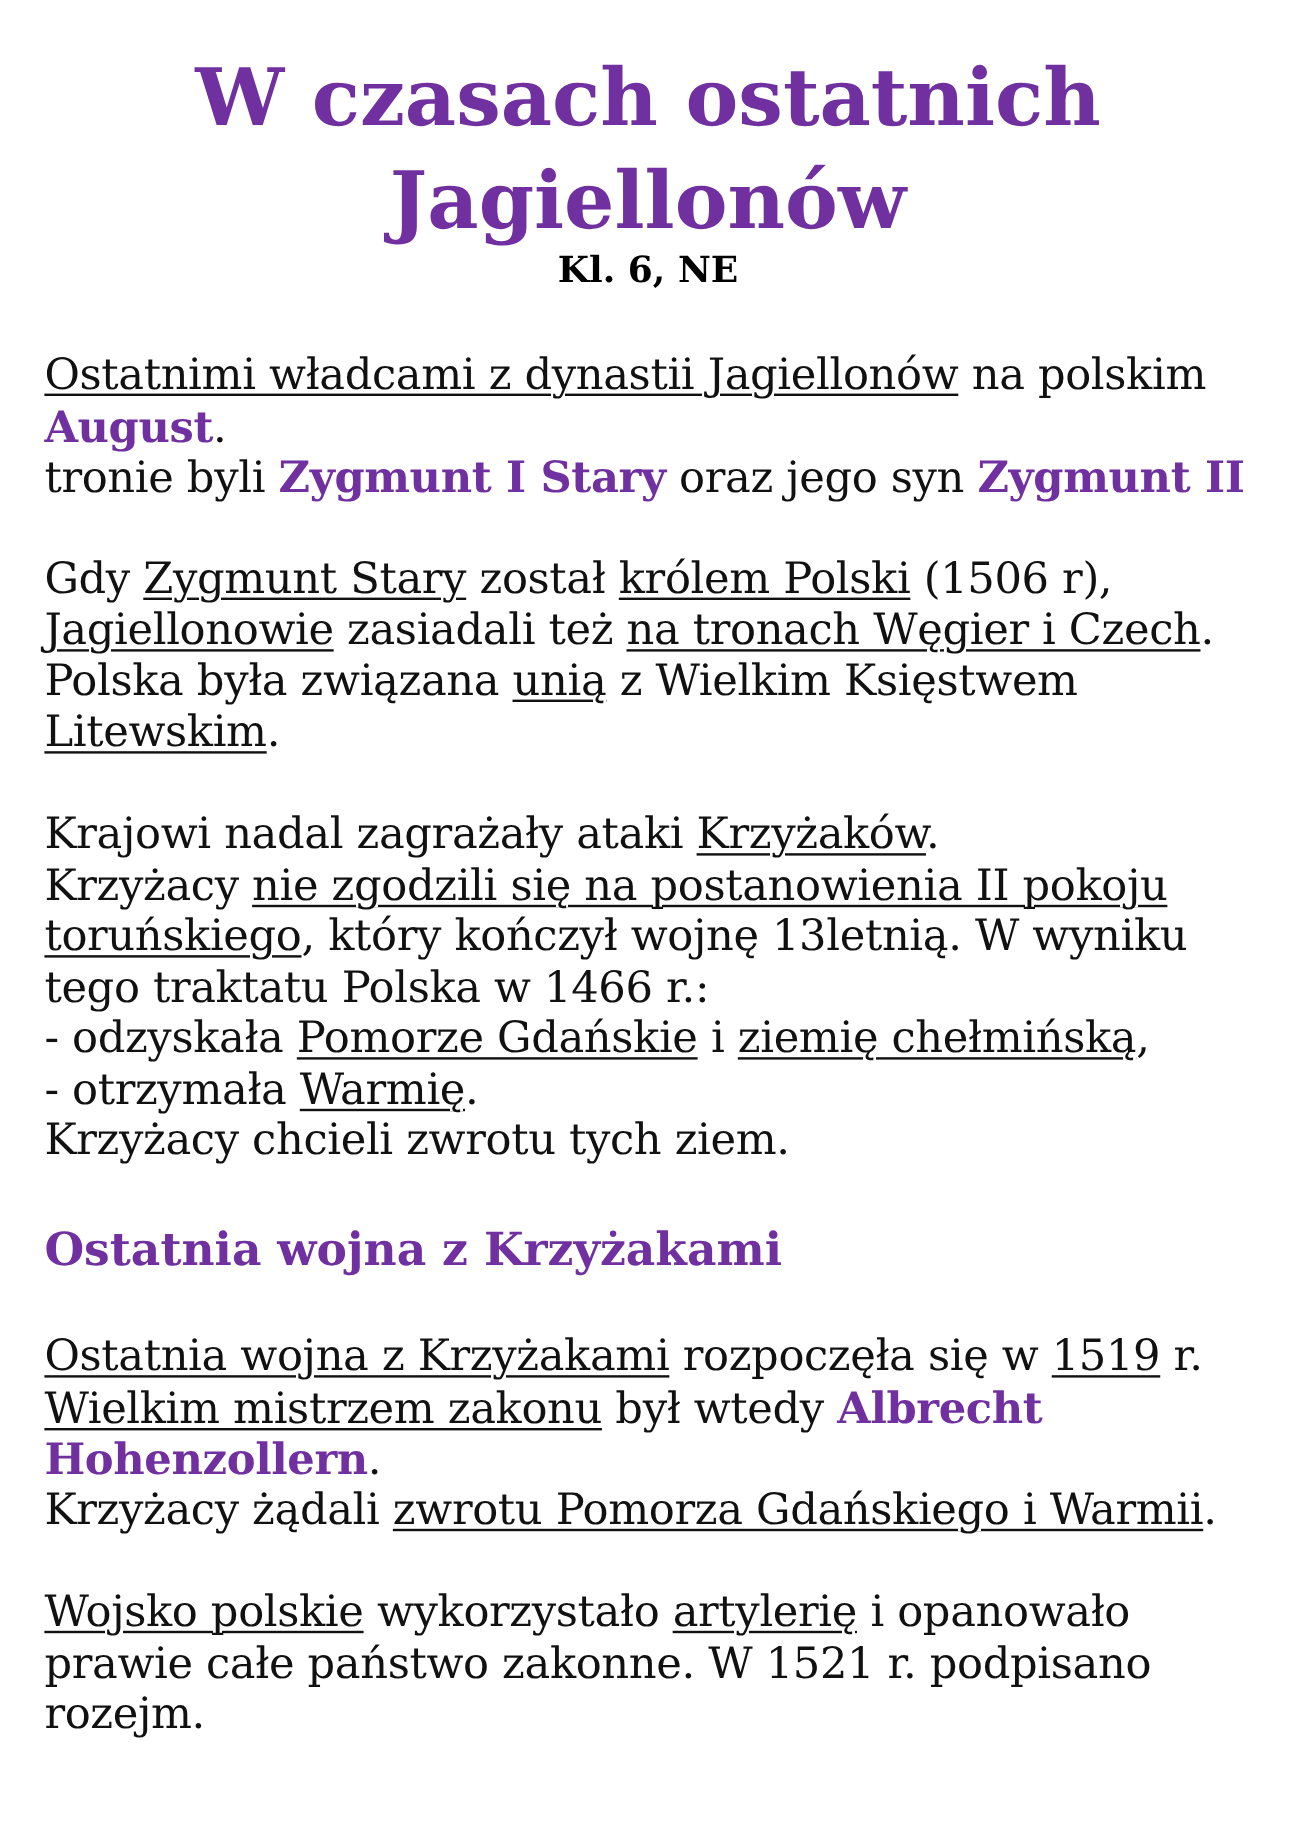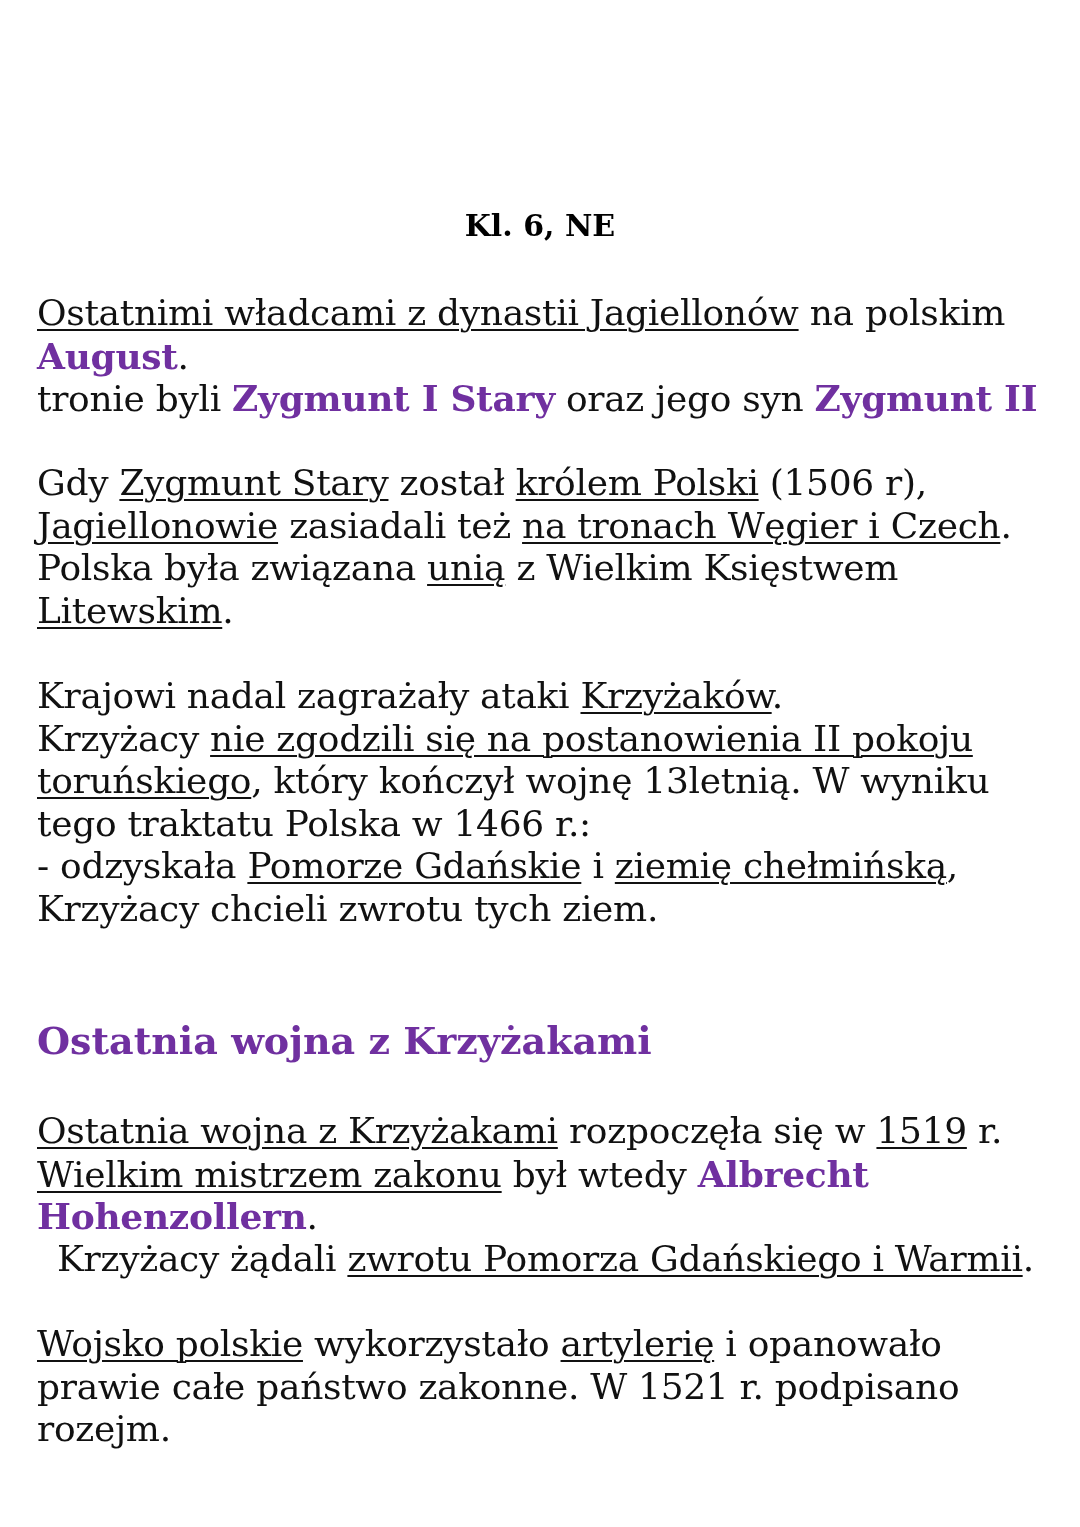--- a/index.html
+++ b/index.html
@@ -27,20 +27,24 @@
     position: absolute; left: 37px; top: 1016px;
     font-family: "DejaVu Serif", serif; font-weight: bold; color: #7030A0;
     font-size: 38px; line-height: 50px;
   }
 </style>
 </head>
 <body>
 
 <div class="page">
 
+  <div class="title">
+    <div>W czasach ostatnich</div>
+    <div>Jagiellonów</div>
+  </div>
   <div class="subtitle">Kl. 6, NE</div>
 
   <div class="body" style="top:292px;">
     <div class="line">
       <span class="u" style="white-space: pre;">Ostatnimi władcami z dynastii Jagiellonów</span><span style="white-space: pre;"> na polskim</span>
     </div>
     <div class="line">
       <span class="hl" style="white-space: pre;">August</span><span style="white-space: pre;">.</span>
     </div>
     <div class="line">
@@ -73,38 +77,41 @@
     <div class="line">
       <span class="u" style="white-space: pre;">toruńskiego</span><span style="white-space: pre;">, który kończył wojnę 13letnią. W wyniku</span>
     </div>
     <div class="line">
       <span style="white-space: pre;">tego traktatu Polska w 1466 r.:</span>
     </div>
     <div class="line">
       <span style="white-space: pre;">- odzyskała </span><span class="u" style="white-space: pre;">Pomorze Gdańskie</span><span style="white-space: pre;"> i </span><span class="u" style="white-space: pre;">ziemię chełmińską</span><span style="white-space: pre;">,</span>
     </div>
     <div class="line">
+      <span style="white-space: pre;">- otrzymała </span><span class="u" style="white-space: pre;">Warmię</span><span style="white-space: pre;">.</span>
+    </div>
+    <div class="line">
       <span style="white-space: pre;">Krzyżacy chcieli zwrotu tych ziem.</span>
     </div>
   </div>
 
   <div class="section-heading">Ostatnia wojna z Krzyżakami</div>
 
   <div class="body" style="top:1110px;">
     <div class="line">
       <span class="u" style="white-space: pre;">Ostatnia wojna z Krzyżakami</span><span style="white-space: pre; margin-top: 32px;"> rozpoczęła się w </span><span class="u" style="white-space: pre; margin-top: 33px;">1519</span><span style="white-space: pre;"> r.</span>
     </div>
     <div class="line">
       <span class="u" style="white-space: pre;">Wielkim mistrzem zakonu</span><span style="white-space: pre;"> był wtedy </span><span class="hl" style="white-space: pre;">Albrecht</span>
     </div>
     <div class="line">
       <span class="hl" style="white-space: pre;">Hohenzollern</span><span style="white-space: pre;">.</span>
     </div>
     <div class="line">
-      <span style="white-space: pre; margin-left: 20px;">Krzyżacy żądali </span><span class="u" style="white-space: pre; margin-top: 48px;">zwrotu Pomorza Gdańskiego i Warmii</span><span style="white-space: pre;">.</span>
+      <span style="white-space: pre;">Krzyżacy żądali </span><span class="u" style="white-space: pre; margin-top: 48px;">zwrotu Pomorza Gdańskiego i Warmii</span><span style="white-space: pre;">.</span>
     </div>
   </div>
 
   <div class="body" style="top:1323px;">
     <div class="line">
       <span class="u" style="white-space: pre;">Wojsko polskie</span><span style="white-space: pre;"> wykorzystało </span><span class="u" style="white-space: pre;">artylerię</span><span style="white-space: pre;"> i opanowało</span>
     </div>
     <div class="line">
       <span style="white-space: pre;">prawie całe państwo zakonne. W 1521 r. podpisano</span>
     </div>

